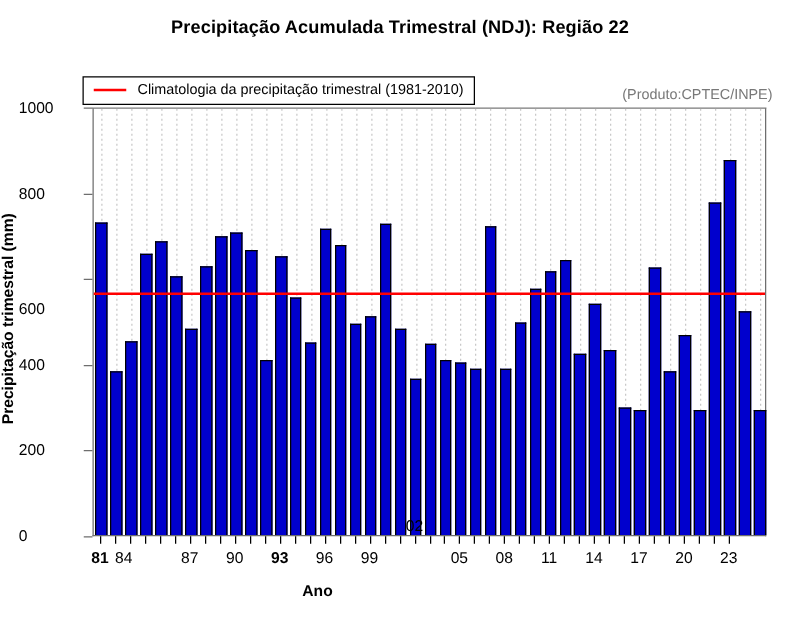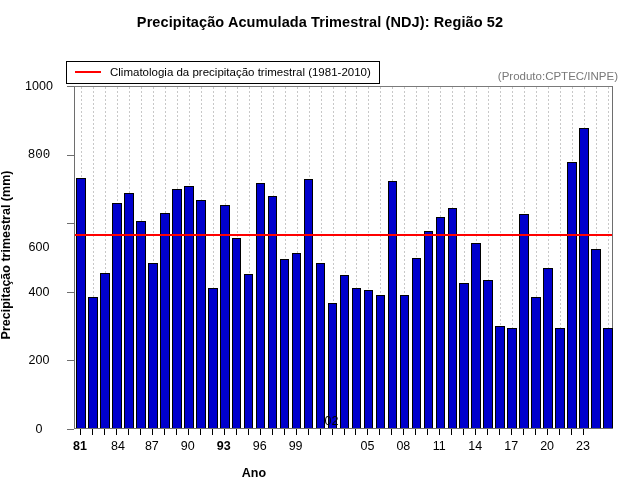--- a/index.html
+++ b/index.html
@@ -15,21 +15,21 @@
   #plot-area{position:absolute;left:74px;top:86px;width:539px;height:343px;
     border:1px solid #6e6e6e;border-top-color:#7a7a7a;box-sizing:border-box;background:#fff;}
   #grid-layer,#bars-layer,#clim-layer{position:absolute;left:0;top:0;width:100%;height:100%;}
   .vgrid{position:absolute;top:0;bottom:0;width:1px;
     background-image:linear-gradient(to bottom,#c8c8c8 50%,rgba(255,255,255,0) 0%);
     background-size:1px 4px;background-repeat:repeat-y;}
   .bar{position:absolute;bottom:0;background:#0000cd;border:1px solid #000;
     border-bottom:none;box-sizing:border-box;}
   #clim-line{position:absolute;left:0;width:100%;height:2px;background:#ff0000;}
 
-  .ytick-label{position:absolute;right:0;text-align:center;font-size:12.5px;color:#000;
+  .ytick-label{position:absolute;right:0;text-align:left;font-size:12.5px;color:#000;
     width:48px;transform:translateY(-50%);}
   .ytick-mark{position:absolute;width:7px;height:1px;background:#6e6e6e;}
   .xtick-mark{position:absolute;width:1px;height:6px;background:#000;}
   .xtick-label{position:absolute;font-size:12.5px;color:#000;transform:translateX(-50%);text-align:center;}
 
   #y-axis-title{position:absolute;left:6px;top:255px;transform:translate(-50%,-50%) rotate(-90deg);
     transform-origin:center;font-size:12.5px;font-weight:bold;color:#000;white-space:nowrap;}
   #x-axis-title{position:absolute;left:0;top:466px;width:508px;text-align:center;
     font-size:12.5px;font-weight:bold;color:#000;}
 
@@ -38,21 +38,21 @@
   #legend-swatch{width:26px;height:2px;background:#ff0000;flex:none;}
   #legend-label{font-size:11.5px;color:#000;white-space:nowrap;}
 
   #source-note{position:absolute;right:22px;top:70px;font-size:11.5px;color:#787878;white-space:nowrap;}
 </style>
 </head>
 <body>
 
 <div id="chart-root">
 
-  <div id="chart-title">Precipitação Acumulada Trimestral (NDJ): Região 52</div>
+  <div id="chart-title">Precipitação Acumulada Trimestral (NDJ): Região 22</div>
 
   <div id="y-axis-title">Precipitação trimestral (mm)</div>
   <div id="x-axis-title">Ano</div>
 
   <div id="y-axis"></div>
   <div id="x-axis"></div>
 
   <div id="plot-area">
     <div id="grid-layer">
         <div class="vgrid" style="left: 5.99px;"></div>
@@ -162,29 +162,29 @@
 
 <div class="ytick-mark" style="left: 67px; top: 429px;"></div>
     <div class="ytick-label" style="left: 15px; top: 429px;">0</div>
     <div class="ytick-mark" style="left: 67px; top: 360px;"></div>
     <div class="ytick-label" style="left: 15px; top: 360.4px;">200</div>
     <div class="ytick-mark" style="left: 67px; top: 292px;"></div>
     <div class="ytick-label" style="left: 15px; top: 291.8px;">400</div>
     <div class="ytick-mark" style="left: 67px; top: 223px;"></div>
     <div class="ytick-label" style="left: 15px; top: 223.2px; margin-top: 24px;">600</div>
     <div class="ytick-mark" style="left: 67px; top: 155px;"></div>
-    <div class="ytick-label" style="left: 15px; top: 154.6px; font-family: Liberation Mono, monospace;">800</div>
+    <div class="ytick-label" style="left: 15px; top: 154.6px;">800</div>
     <div class="ytick-mark" style="left: 67px; top: 86px;"></div>
     <div class="ytick-label" style="left: 15px; top: 86px;">1000</div>
     <div class="xtick-mark" style="left: 80px; top: 429px;"></div>
     <div class="xtick-label" style="left: 79.9889px; top: 439px; font-weight: bold;">81</div>
     <div class="xtick-mark" style="left: 92px; top: 429px;"></div>
     <div class="xtick-mark" style="left: 104px; top: 429px;"></div>
     <div class="xtick-mark" style="left: 116px; top: 429px;"></div>
-    <div class="xtick-label" style="left: 118px; top: 439px;">84</div>
+    <div class="xtick-label" style="left: 99px; top: 439px;">84</div>
     <div class="xtick-mark" style="left: 128px; top: 429px;"></div>
     <div class="xtick-mark" style="left: 140px; top: 429px;"></div>
     <div class="xtick-mark" style="left: 152px; top: 429px;"></div>
     <div class="xtick-label" style="left: 151.856px; top: 439px;">87</div>
     <div class="xtick-mark" style="left: 164px; top: 429px;"></div>
     <div class="xtick-mark" style="left: 176px; top: 429px;"></div>
     <div class="xtick-mark" style="left: 188px; top: 429px;"></div>
     <div class="xtick-label" style="left: 187.789px; top: 439px;">90</div>
     <div class="xtick-mark" style="left: 200px; top: 429px;"></div>
     <div class="xtick-mark" style="left: 212px; top: 429px;"></div>

